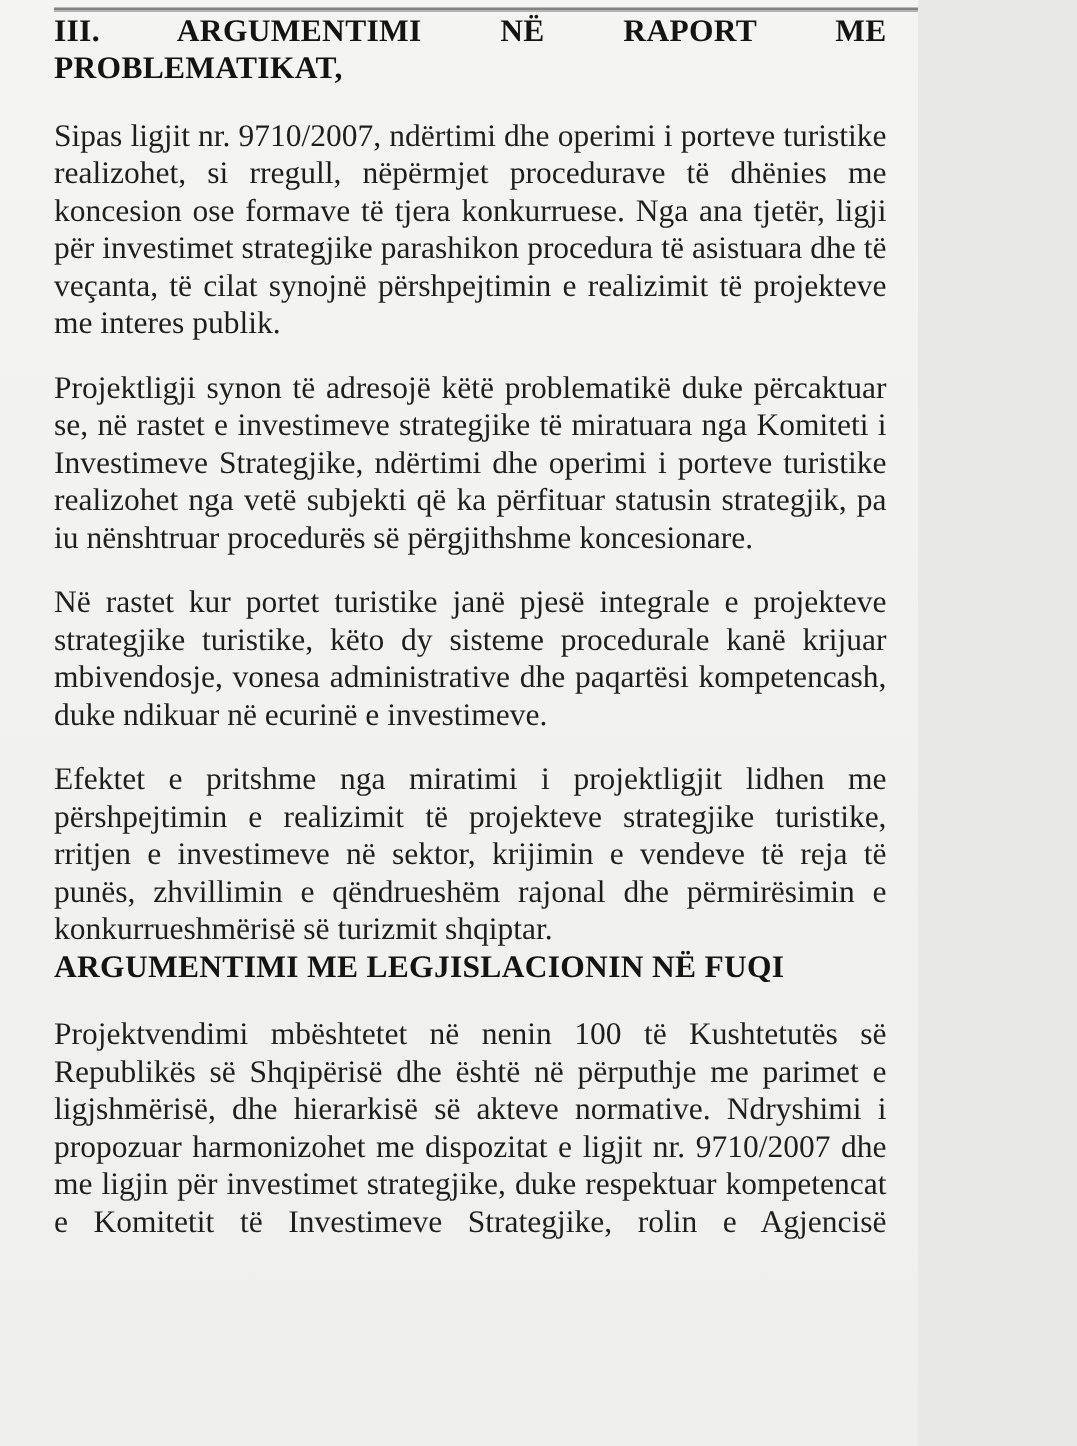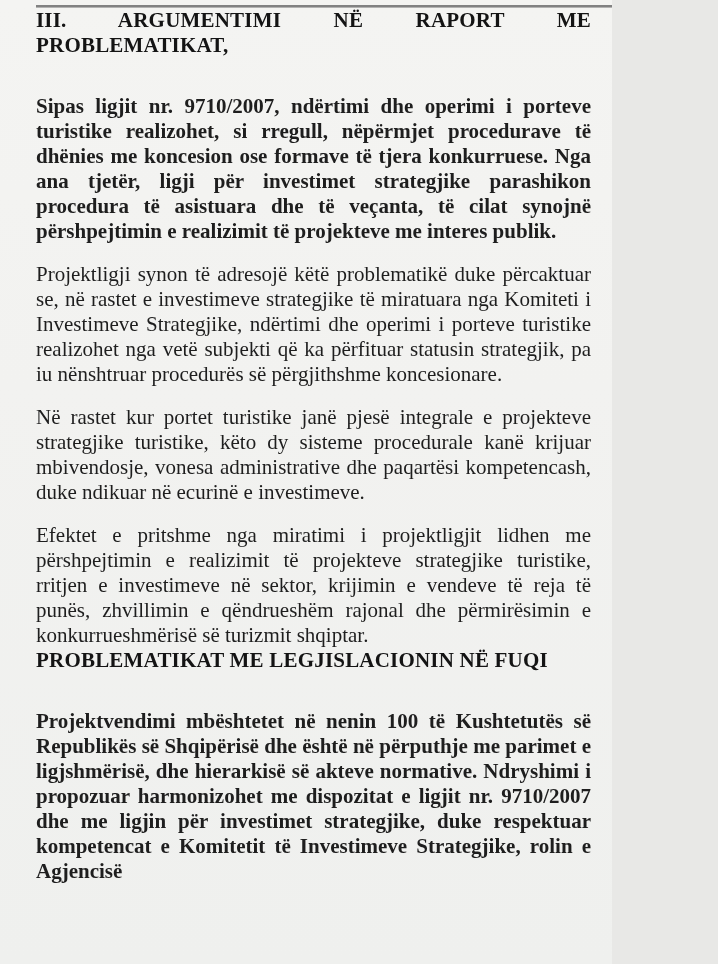--- a/index.html
+++ b/index.html
@@ -53,21 +53,21 @@
   }
   .hline.stretch {
     text-align-last: justify;
     -moz-text-align-last: justify;
   }
   p.para {
     margin: 18px 0 0 0;
     text-align: justify;
     text-justify: inter-word;
   }
-  p.para.first-after-heading { margin-top: 36px; font-weight: bold; }
+  p.para.first-after-heading { margin-top: 20px; }
   p.para.continued {
     text-align-last: justify;
     -moz-text-align-last: justify;
   }
 </style>
 </head>
 <body>
 
 <div class="page">
 
@@ -83,19 +83,19 @@
     <p class="para">Projektligji synon të adresojë këtë problematikë duke përcaktuar se, në rastet e investimeve strategjike të miratuara nga Komiteti i Investimeve Strategjike, ndërtimi dhe operimi i porteve turistike realizohet nga vetë subjekti që ka përfituar statusin strategjik, pa iu nënshtruar procedurës së përgjithshme koncesionare.</p>
 
     <p class="para">Në rastet kur portet turistike janë pjesë integrale e projekteve strategjike turistike, këto dy sisteme procedurale kanë krijuar mbivendosje, vonesa administrative dhe paqartësi kompetencash, duke ndikuar në ecurinë e investimeve.</p>
 
 
     <p class="para">Efektet e pritshme nga miratimi i projektligjit lidhen me përshpejtimin e realizimit të projekteve strategjike turistike, rritjen e investimeve në sektor, krijimin e vendeve të reja të punës, zhvillimin e qëndrueshëm rajonal dhe përmirësimin e konkurrueshmërisë së turizmit shqiptar.</p>
   </section>
 
   <section>
     <h2 class="heading heading-iv">
-      <span class="hline">PROBLEMATIKAT ME LEGJISLACIONIN NË FUQI</span>
+      <span class="hline">ARGUMENTIMI ME LEGJISLACIONIN NË FUQI</span>
     </h2>
 
     <p class="para first-after-heading continued">Projektvendimi mbështetet në nenin 100 të Kushtetutës së Republikës së Shqipërisë dhe është në përputhje me parimet e ligjshmërisë, dhe hierarkisë së akteve normative. Ndryshimi i propozuar harmonizohet me dispozitat e ligjit nr. 9710/2007 dhe me ligjin për investimet strategjike, duke respektuar kompetencat e Komitetit të Investimeve Strategjike, rolin e Agjencisë</p>
   </section>
 
 </div>
 
 </body></html>

